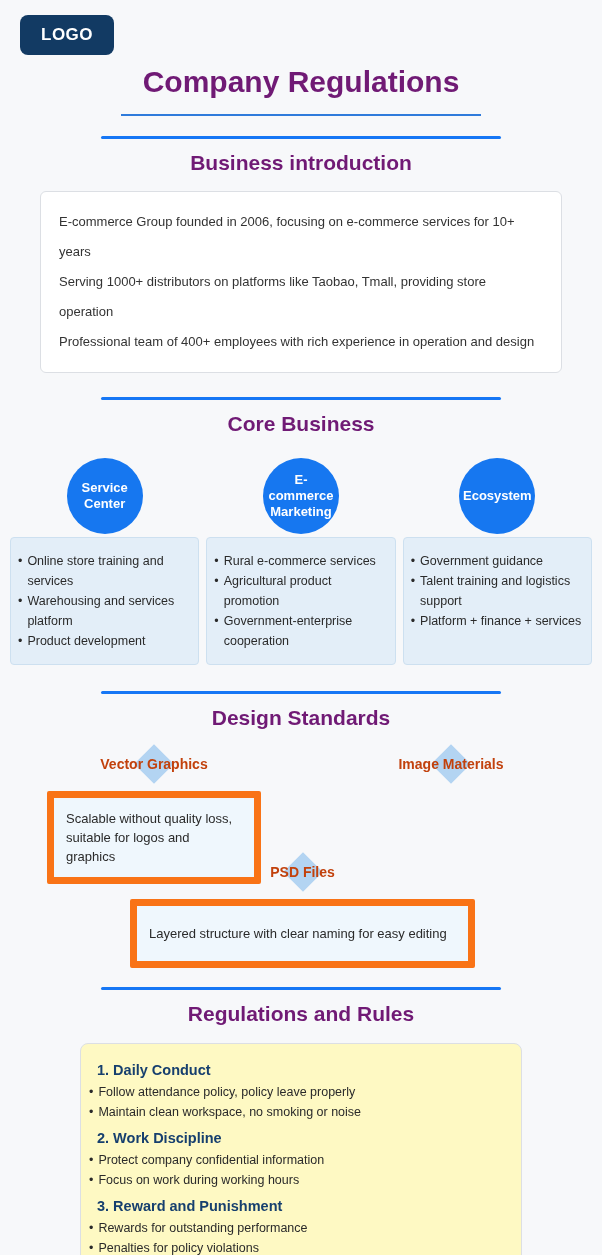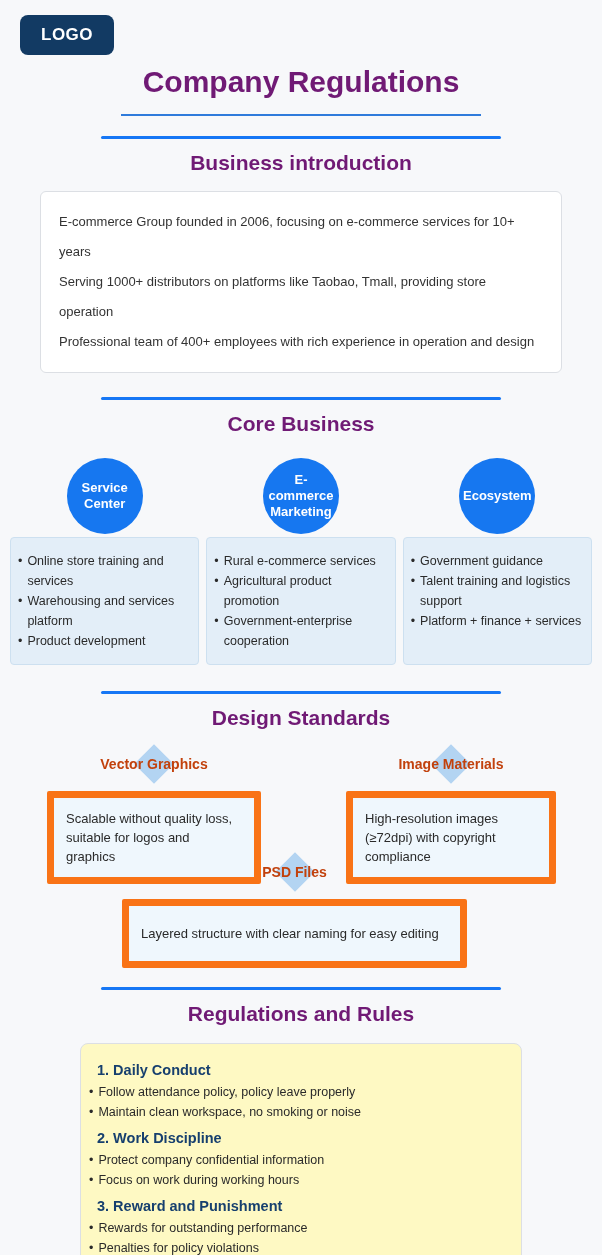--- a/index.html
+++ b/index.html
@@ -81,21 +81,21 @@
     border-radius: 4px;
     padding: 13px 6px 13px 7px;
   }
   .li { display: flex; gap: 5px; font-size: 12.5px; color: #2a2a2a; line-height: 20px; }
   .blt { flex: 0 0 auto; }
   
   .design-area { position: relative; height: 226px; }
   .dcol { position: absolute; }
   .dcol.c1 { top: 20px; left: 47px;  width: 214px; }
   .dcol.c2 { top: 20px; left: 346px; width: 210px; }
-  .dcol.c3 { top: 128px; left: 122px; width: 345px; }
+  .dcol.c3 { top: 128px; left: 130px; width: 345px; }
   .dlabel-wrap { position: relative; height: 28px; text-align: center; }
   .diamond {
     position: absolute; left: 50%; top: 50%;
     width: 28px; height: 28px;
     transform: translate(-50%, -50%) rotate(45deg);
     background: #b3d4f2;
     z-index: 0;
   }
   .dlabel {
     position: relative; z-index: 1;
@@ -209,21 +209,20 @@
         <span class="diamond"></span>
         <span class="dlabel">Vector Graphics</span>
       </div>
       <div class="dbox">Scalable without quality loss, suitable for logos and graphics</div>
     </div>
     <div class="dcol c2">
       <div class="dlabel-wrap">
         <span class="diamond"></span>
         <span class="dlabel">Image Materials</span>
       </div>
-      <div class="dbox">High-resolution images (≥72dpi) with copyright compliance</div>
     </div>
     <div class="dcol c3">
       <div class="dlabel-wrap">
         <span class="diamond"></span>
         <span class="dlabel">PSD Files</span>
       </div>
       <div class="dbox center">Layered structure with clear naming for easy editing</div>
     </div>
   </div>
 

